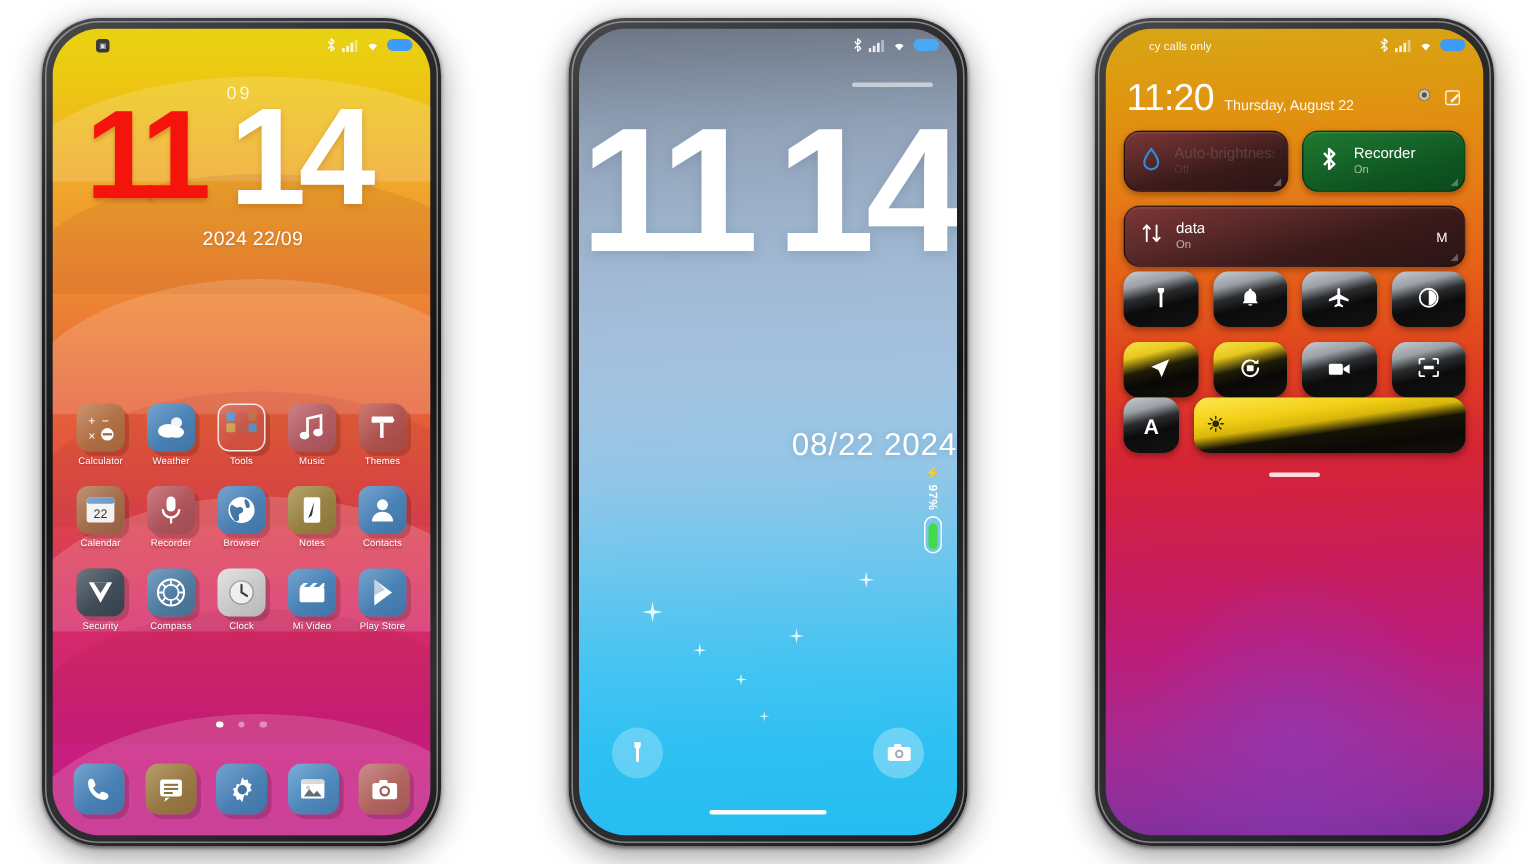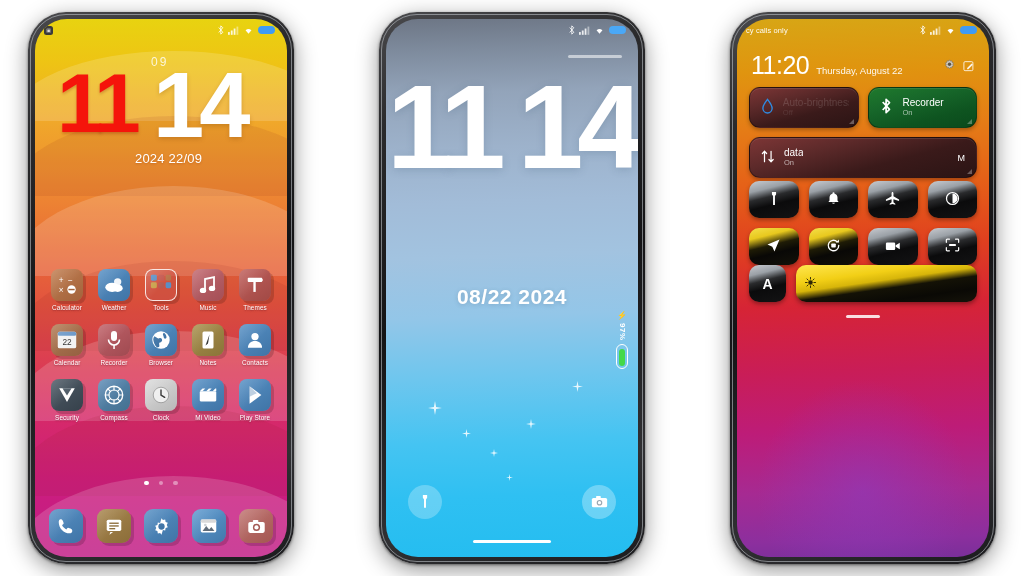--- a/index.html
+++ b/index.html
@@ -48,21 +48,21 @@
   
   .statusbar {
     position: absolute; top: 0; left: 0; right: 0;
     height: 22px;
     display: flex; align-items: center;
     justify-content: space-between;
     padding: 0 12px 0 9px;
     z-index: 20;
     font-size: 7.5px;
   }
-  .sb-left { display:flex; align-items:center; gap:4px; }
+  .sb-left { display:flex; align-items:center; gap:4px;margin-left:20px; }
   .sb-right { display: flex; align-items: center; gap: 4px; }
   .sb-carrier { color: #fff; font-size: 7.5px; letter-spacing: .1px; opacity:.95; }
   .notif-chip{
     width:9px;height:9px;border-radius:2.5px;
     background:#3b3b3b; display:flex;align-items:center;justify-content:center;
     font-size:5px;color:#dcdcdc;
   }
   .ico { display:block; }
   .batt {
     width: 17px; height: 8.5px;
@@ -193,21 +193,21 @@
     z-index:6;
   }
   .lk-num{
     font-size: 118px; line-height:.86;
     font-weight: 700; color:#fff;
     letter-spacing: -6px;
     text-shadow: 0 2px 8px rgba(60,90,120,.22);
   }
   .lk-date{
     position:absolute; top:266px; left:0;right:0;
-    text-align:center; font-size:21px; font-weight:700;
+    text-align:right; font-size:21px; font-weight:400;
     color:#fff; letter-spacing:.5px; z-index:6;
     text-shadow: 0 1px 4px rgba(60,90,120,.25);
   }
   .lk-batt{
     position:absolute; right:10px; top:292px;
     display:flex; flex-direction:column; align-items:center; gap:3px; z-index:6;
   }
   .lk-bolt{ font-size:8px; color:#fff; }
   .lk-pct{
     font-size:8px; color:#fff; font-weight:600;

